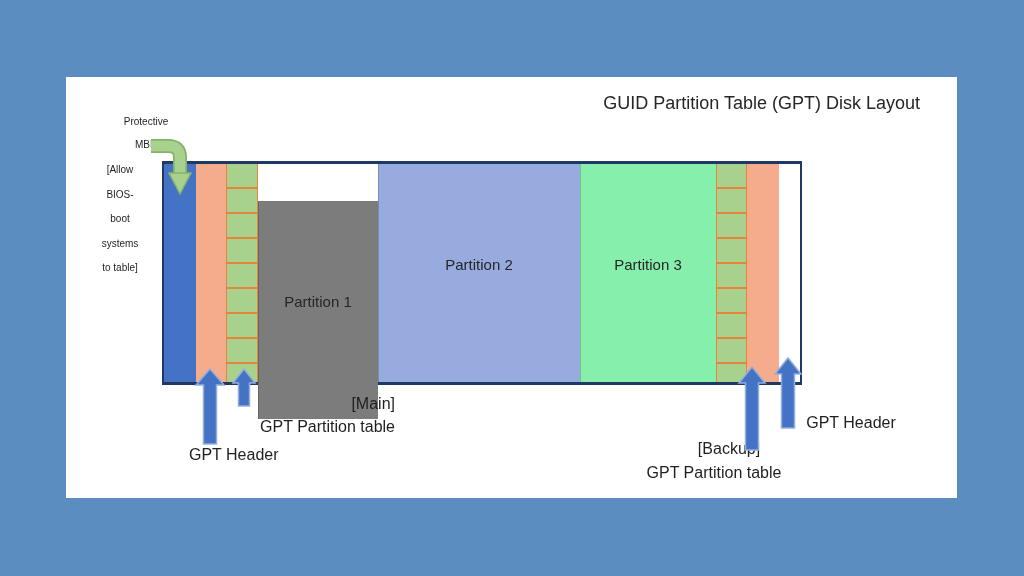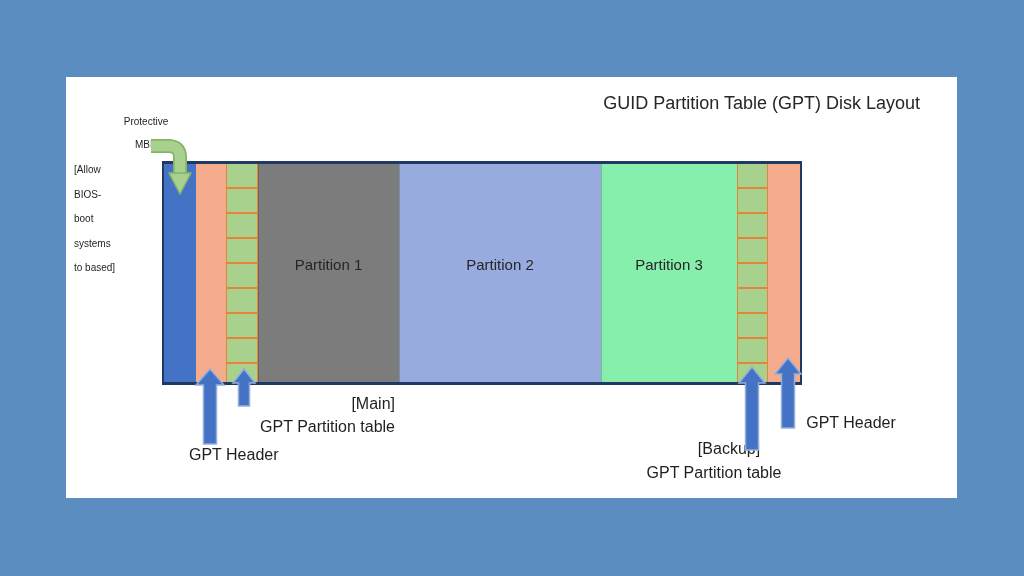--- a/index.html
+++ b/index.html
@@ -46,21 +46,21 @@
   .seg-label{
     position:relative;
     top:-9px;
     font-size:15px;
     color:#262626;
     white-space:nowrap;
   }
   .ann{ position:absolute; font-size:10px; color:#1f1f1f; }
   .ann .ln{ white-space:nowrap; }
   .protective{ left:98px; top:110px; width:96px; text-align:center; line-height:23px; }
-  .allow{ left:74px; top:158px; width:92px; text-align:left; line-height:24.5px; }
+  .allow{ left:74px; top:158px; width:92px; text-align:center; line-height:24.5px; }
   .main-note{ left:225px; top:392px; width:170px; text-align:right; line-height:23px; font-size:16px; }
   .gpt-header-left{ left:189px; top:446px; font-size:16px; }
   .backup-line1{ left:664px; top:440px; width:130px; text-align:center; font-size:16px; }
   .backup-line2{ left:629px; top:464px; width:170px; text-align:center; font-size:16px; }
   .gpt-header-right{ left:776px; top:411px; width:150px; text-align:center; line-height:23px; font-size:16px; }
   .overlay{
     position:absolute;
     left:0;top:0;
     pointer-events:none;
   }
@@ -76,28 +76,28 @@
   <div class="ann protective">
     <div class="ln">Protective</div>
     <div class="ln">MBR</div>
   </div>
 
   <div class="ann allow">
     <div class="ln">[Allow</div>
     <div class="ln">BIOS-</div>
     <div class="ln">boot</div>
     <div class="ln">systems</div>
-    <div class="ln">to based]</div>
+    <div class="ln">to table]</div>
   </div>
 
   <div class="bar">
     <div class="seg" style="width: 32px; background: rgb(68, 114, 196);"></div>
     <div class="seg" style="width: 30px; background: rgb(245, 172, 140);"></div>
     <div class="seg" style="width: 32px; background: repeating-linear-gradient(rgb(169, 209, 142) 0px, rgb(169, 209, 142) 23px, rgb(232, 131, 58) 23px, rgb(232, 131, 58) 25px); border-left: 1px solid rgb(232, 131, 58); border-right: 1px solid rgb(232, 131, 58);"></div>
-    <div class="seg sep" style="width: 141px; background: rgb(124, 124, 124);">
+    <div class="seg sep" style="width: 120px; background: rgb(124, 124, 124); margin-top: 37px;">
       <span class="seg-label">Partition 1</span>
     </div>
     <div class="seg sep" style="width: 202px; background: rgb(151, 171, 222);">
       <span class="seg-label">Partition 2</span>
     </div>
     <div class="seg sep" style="width: 136px; background: #86efac;">
       <span class="seg-label">Partition 3</span>
     </div>
     <div class="seg" style="width: 31px; background: repeating-linear-gradient(rgb(169, 209, 142) 0px, rgb(169, 209, 142) 23px, rgb(232, 131, 58) 23px, rgb(232, 131, 58) 25px); border-left: 1px solid rgb(232, 131, 58); border-right: 1px solid rgb(232, 131, 58);"></div>
     <div class="seg" style="width: 32px; background: rgb(245, 172, 140);"></div>

